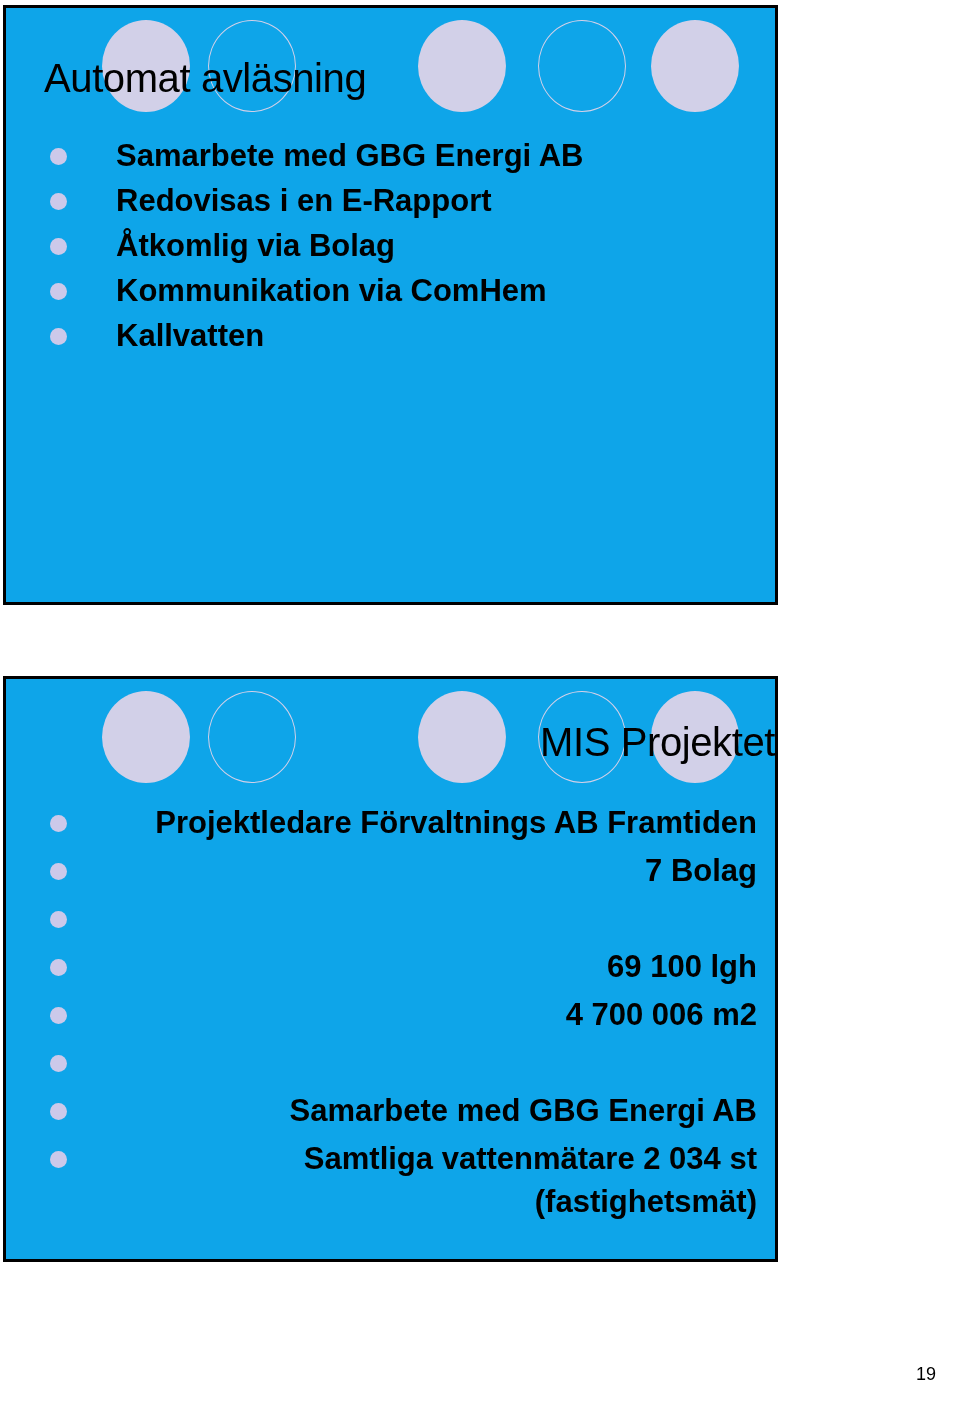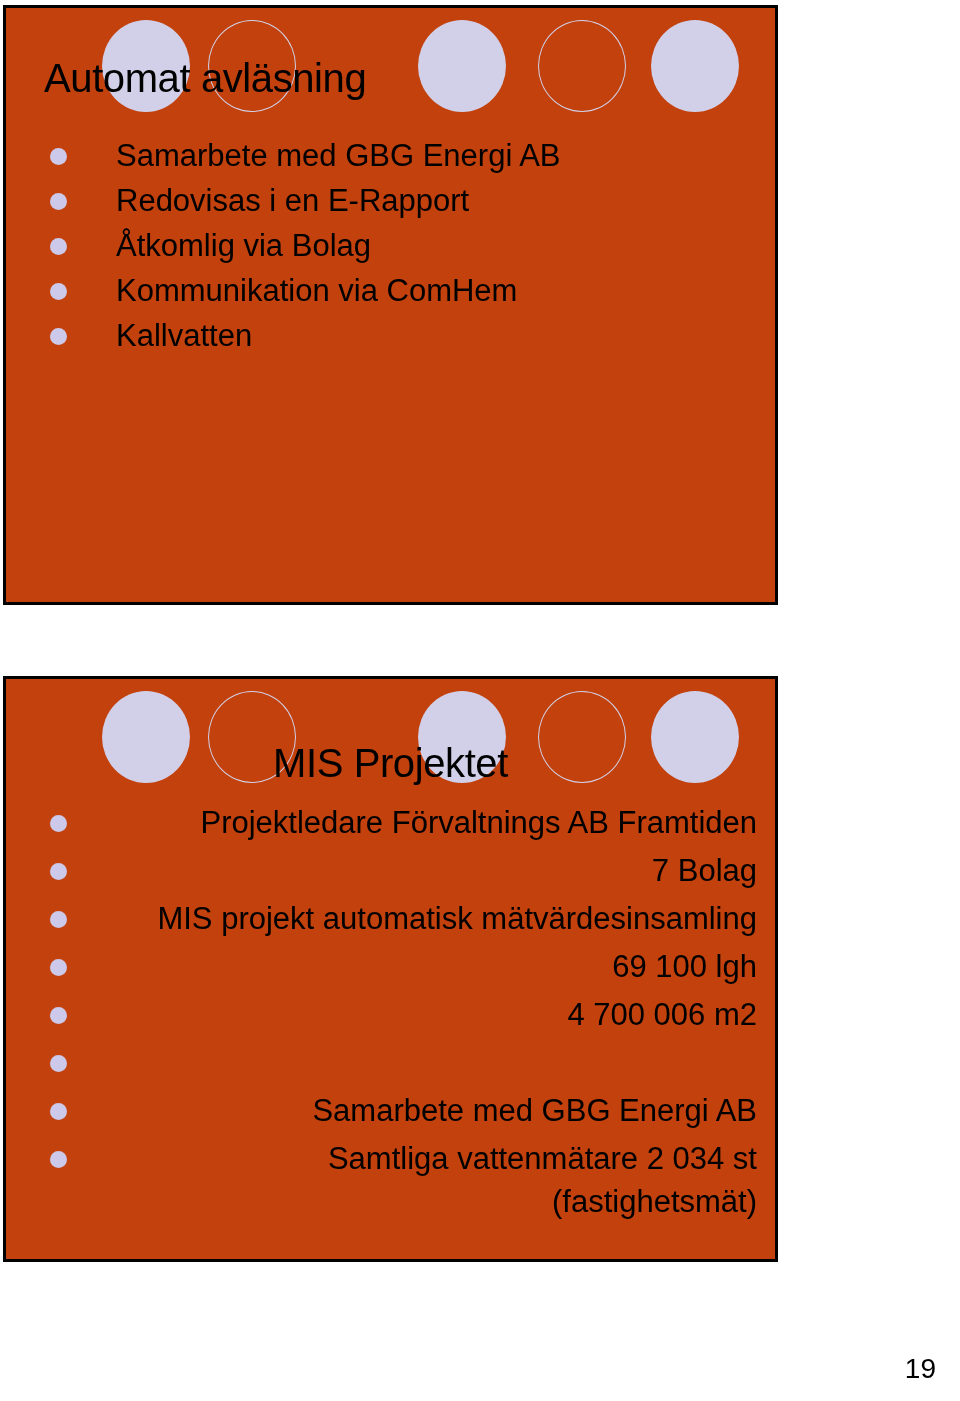--- a/index.html
+++ b/index.html
@@ -16,21 +16,21 @@
     color: #000000;
     overflow: hidden;
   }
 
   
   .slide {
     position: absolute;
     left: 3px;
     width: 775px;
     border: 3px solid #000000;
-    background: #c2410c;
+    background: #0ea5e9;
     box-sizing: border-box;
     overflow: hidden;
   }
   #slide-1 { top: 5px;   height: 600px; }
   #slide-2 { top: 676px; height: 586px; }
 
   
   .circle-band {
     position: relative;
     height: 104px;
@@ -68,22 +68,22 @@
     white-space: nowrap;
     margin: 0;
   }
   #title-1 {
     left: 38px;
     top: 50px;
   }
   #title-2 {
     left: 0;
     right: 0;
-    top: 64px;
-    text-align: center;
+    top: 43px;
+    text-align: right;
   }
 
   
   .bullet-list {
     position: relative;
     list-style: none;
     margin: 0;
     padding: 0;
     z-index: 4;
   }
@@ -105,28 +105,29 @@
     position: absolute;
     left: 6px;
     top: 14px;
     width: 17px;
     height: 17px;
     border-radius: 50%;
     background: #ccc9ea;
   }
   .bullet-text {
     display: block;
+    font-weight: bold;
   }
 
   
   #page-number {
     position: absolute;
     right: 24px;
     bottom: 18px;
-    font-size: 28px;
+    font-size: 18px;
     line-height: 1;
   }
 </style>
 </head>
 <body>
 
 <section class="slide" id="slide-1">
 
   <div class="circle-band">
     <span class="deco-circle filled  c1"></span>
@@ -179,21 +180,20 @@
     <li class="bullet-item">
       <span class="bullet-marker"></span>
       <span class="bullet-text">Projektledare Förvaltnings AB Framtiden</span>
     </li>
     <li class="bullet-item">
       <span class="bullet-marker"></span>
       <span class="bullet-text">7 Bolag</span>
     </li>
     <li class="bullet-item">
       <span class="bullet-marker"></span>
-      <span class="bullet-text">MIS projekt automatisk mätvärdesinsamling</span>
     </li>
     <li class="bullet-item">
       <span class="bullet-marker"></span>
       <span class="bullet-text">69 100 lgh</span>
     </li>
     <li class="bullet-item">
       <span class="bullet-marker"></span>
       <span class="bullet-text">4 700 006 m2</span>
     </li>
     <li class="bullet-item">

